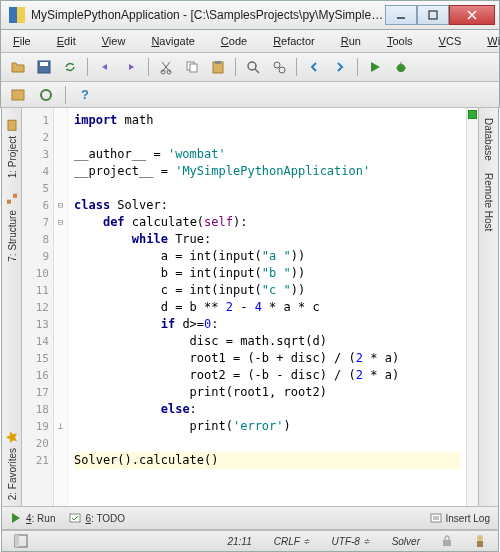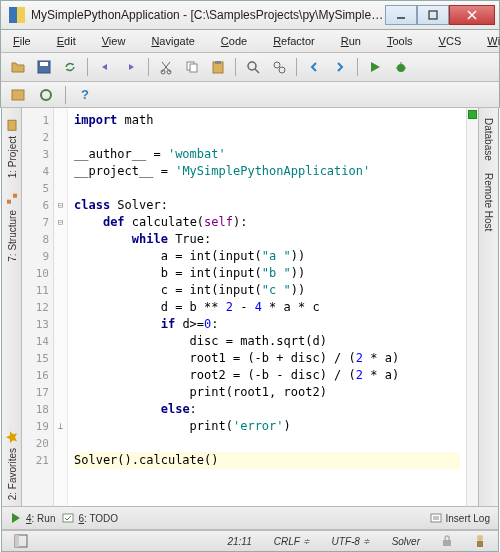--- a/index.html
+++ b/index.html
@@ -51,21 +51,21 @@
 .err-ok { position: absolute; top: 2px; left: 1px; width: 9px; height: 9px; background: #3a3; border: 1px solid #282; }
 
 .kw { color: #000080; font-weight: bold; }
 .str { color: #008080; }
 .num { color: #0000ff; }
 .fn { color: #000; }
 .selfkw { color: #800080; }
 .highlight-line { background: #fffce0; display: inline-block; width: 100%; }
 
 
-.tool-strip { position: absolute; bottom: 22px; left: 1px; right: 1px; height: 24px; background: linear-gradient(#f0f0f0,#e0e0e0); border: 1px solid #bbb; border-left: 1px solid #9aa; border-right: 1px solid #9aa; display: flex; align-items: center; padding: 0 8px; gap: 7px; }
+.tool-strip { position: absolute; bottom: 22px; left: 1px; right: 1px; height: 24px; background: linear-gradient(#f0f0f0,#e0e0e0); border: 1px solid #bbb; border-left: 1px solid #9aa; border-right: 1px solid #9aa; display: flex; align-items: center; padding: 0 8px; gap: 14px; }
 .tool-item { display: flex; align-items: center; gap: 4px; cursor: pointer; font-size: 10px; color: #333; }
 .tool-item u { text-decoration: underline; }
 .spacer { flex: 1; }
 
 .status-bar { position: absolute; bottom: 0; left: 1px; right: 1px; height: 22px; background: linear-gradient(#f0f0f0,#e0e0e0); border: 1px solid #9aa; border-top: 1px solid #bbb; display: flex; align-items: center; padding: 0 6px; gap: 10px; font-size: 10px; color: #333; font-style: italic; }
 .status-cell { padding: 0 6px; display: flex; align-items: center; gap: 3px; }
 .status-cell.dd { cursor: pointer; }
 .lock { width: 10px; height: 12px; }
 
 svg { display: block; }

